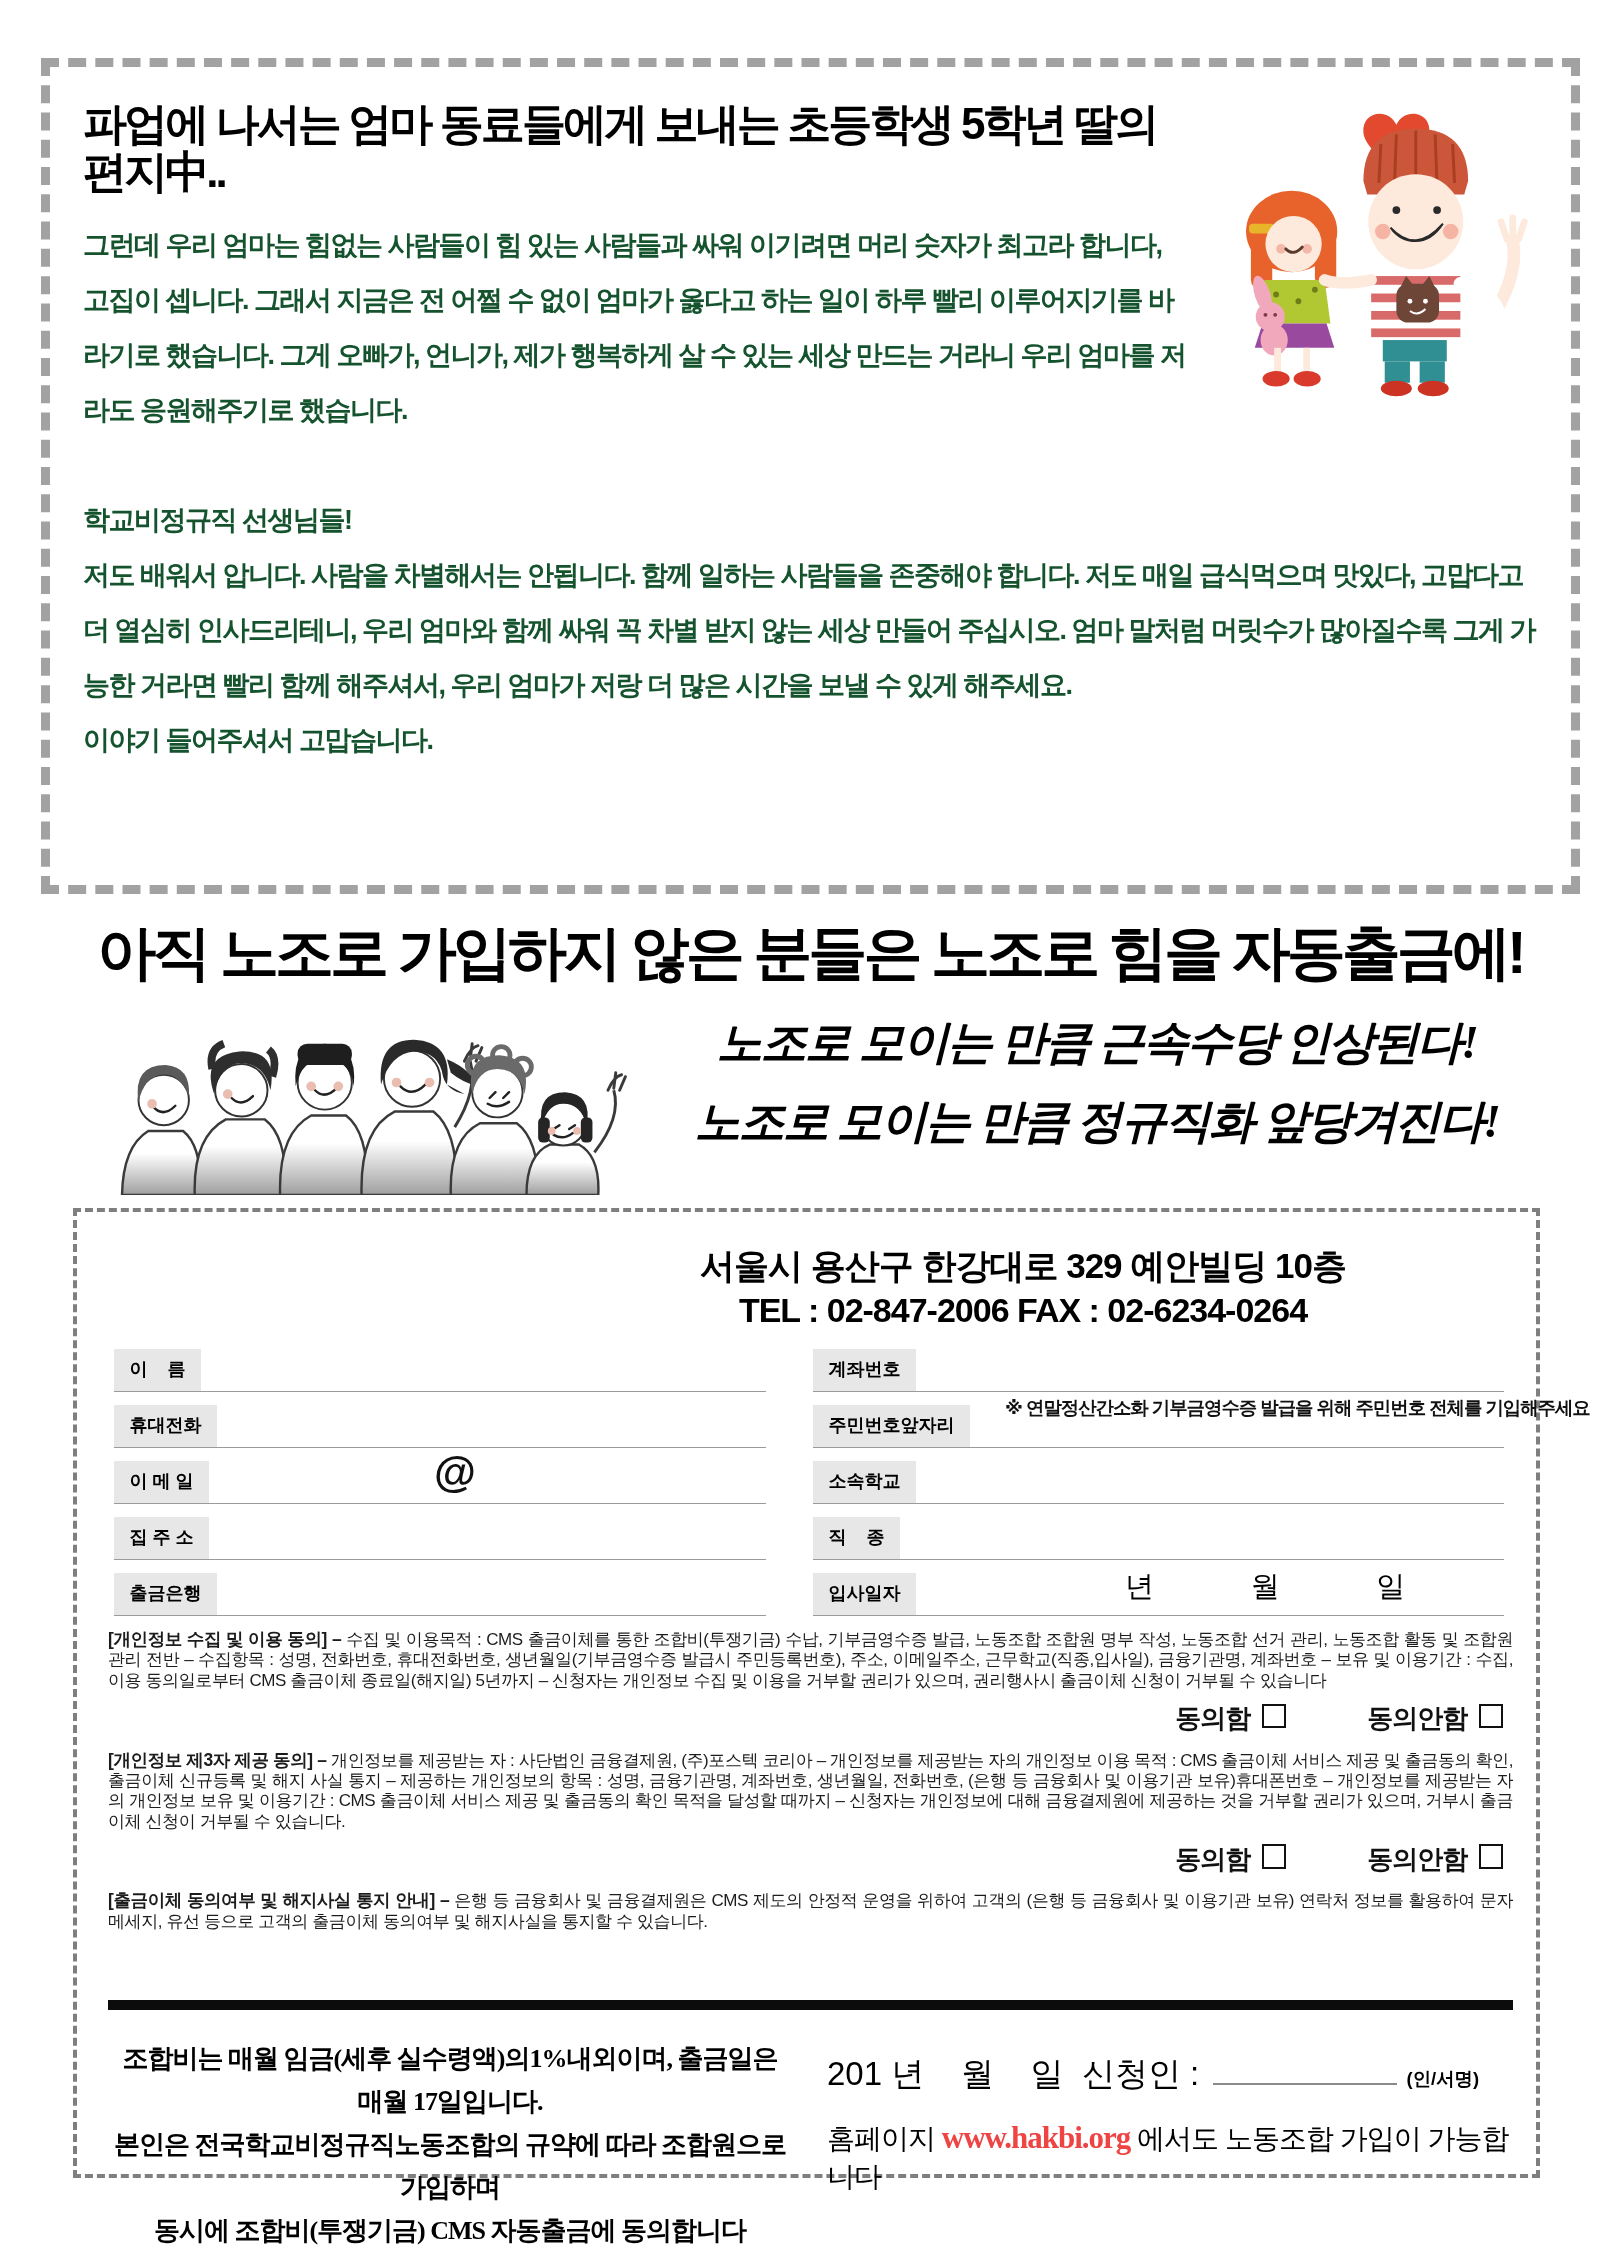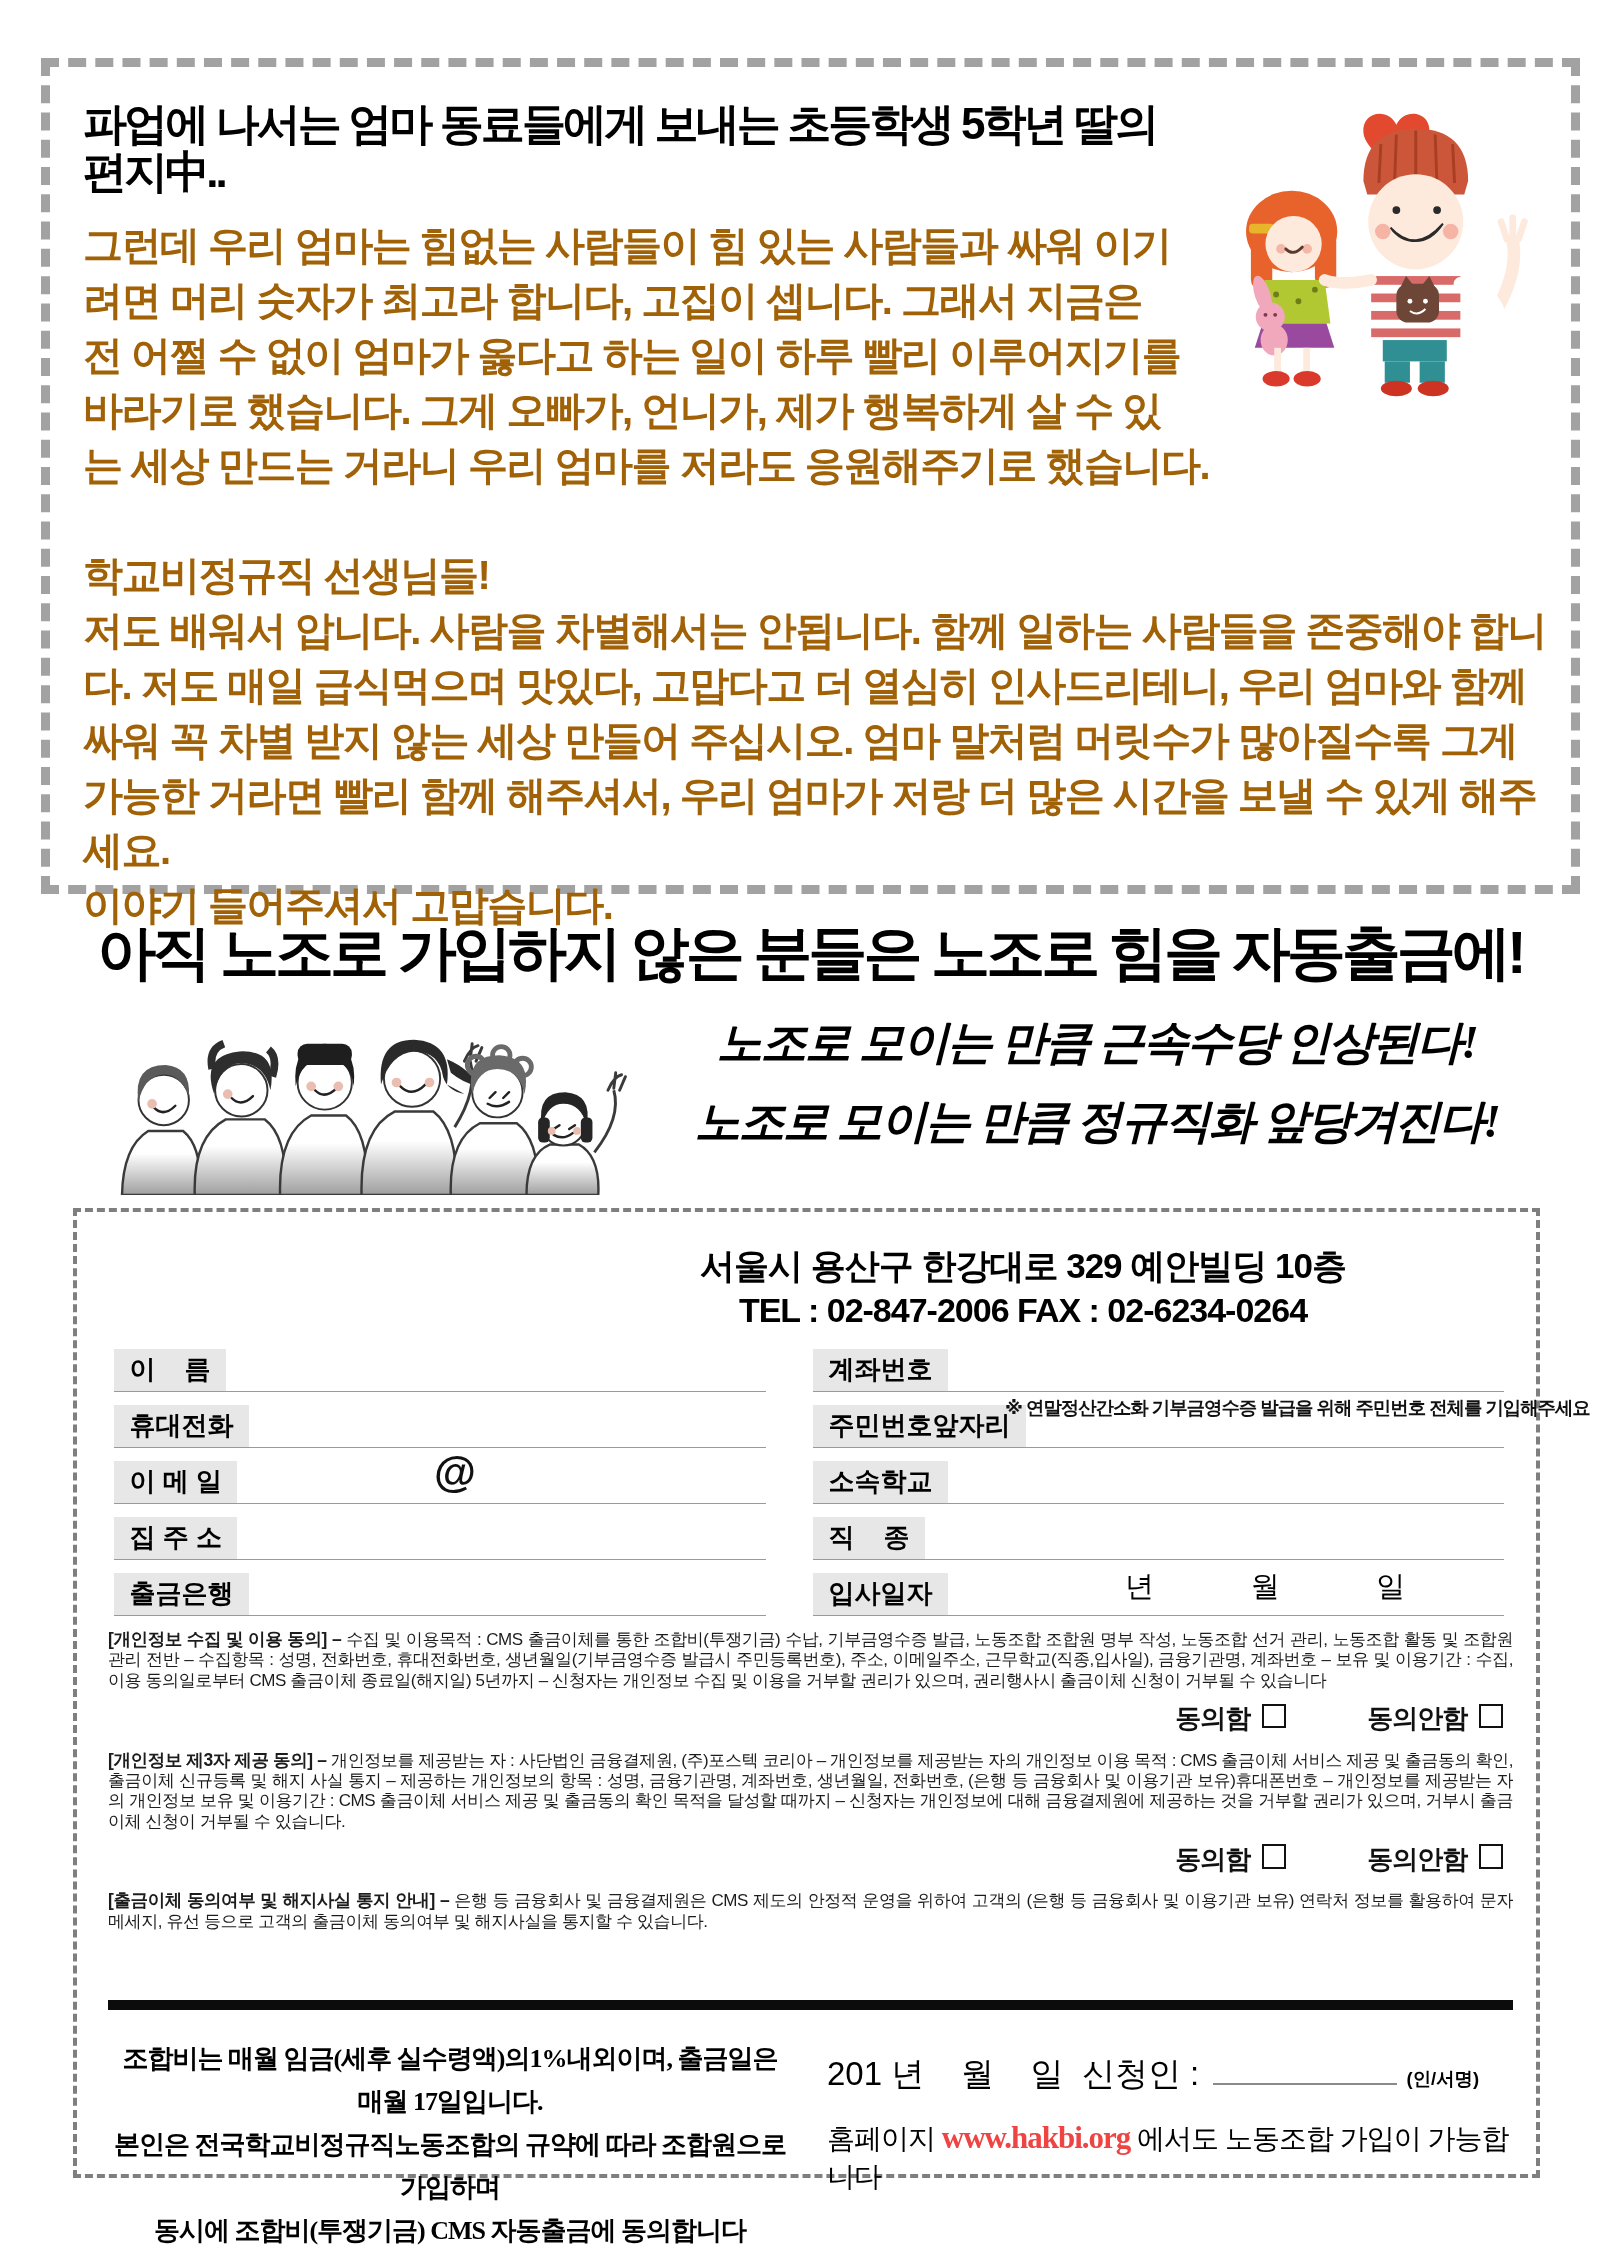--- a/index.html
+++ b/index.html
@@ -15,22 +15,22 @@
     position:absolute;left:41px;top:58px;width:1539px;height:836px;
     border:9.7px dashed #a2a2a2;box-sizing:border-box;
     padding:25px 25px 0 33px;background:#fff;
   }
   .kids-illu{float:right;width:340px;height:320px;margin:-5.8px 0 0 17.5px;}
   .letter-title{
     margin:7.8px 0 21.3px 0;font-size:44px;font-weight:900;letter-spacing:-2.9px;
     line-height:1.1;color:#000;
   }
   .letter-p{
-    margin:0;font-size:40px;font-weight:700;line-height:55px;
-    letter-spacing:-1.5px;color:#a16207;
+    margin:0;font-size:27px;font-weight:700;line-height:55px;
+    letter-spacing:-1.5px;color:#14532d;
   }
   .letter-p.gap{margin-top:55px;}
 
   
   .headline{
     position:absolute;left:0;top:914px;width:100%;text-align:center;
     font-size:59px;font-weight:900;letter-spacing:-3.9px;color:#000;
   }
 
   
@@ -61,21 +61,21 @@
 
   .col{position:absolute;top:124px;}
   .col-left{left:37px;width:652px;}
   .col-right{left:736px;width:691px;}
   .frow{
     height:55px;display:flex;align-items:flex-end;
     border-bottom:1.9px solid #9a9a9a;position:relative;box-sizing:content-box;
   }
   .flabel{
     display:inline-block;background:#e7e7e7;color:#000;font-weight:700;
-    font-size:26px;line-height:26px;padding:7.8px 15.5px 8.7px 15.5px;letter-spacing:0px;
+    font-size:18px;line-height:26px;padding:7.8px 15.5px 8.7px 15.5px;letter-spacing:0px;
   }
   .fvalue{flex:1;}
   .at-sign{position:absolute;left:320px;bottom:5.8px;font-size:43px;font-weight:700;}
   .jumin-note{
     position:absolute;left:192px;top:2.9px;font-size:18.4px;font-weight:700;
     letter-spacing:-1px;color:#111;white-space:nowrap;
   }
   .ymd{
     position:absolute;left:223px;right:9.7px;bottom:7.8px;text-align:center;
     font-size:29px;font-weight:400;color:#000;

